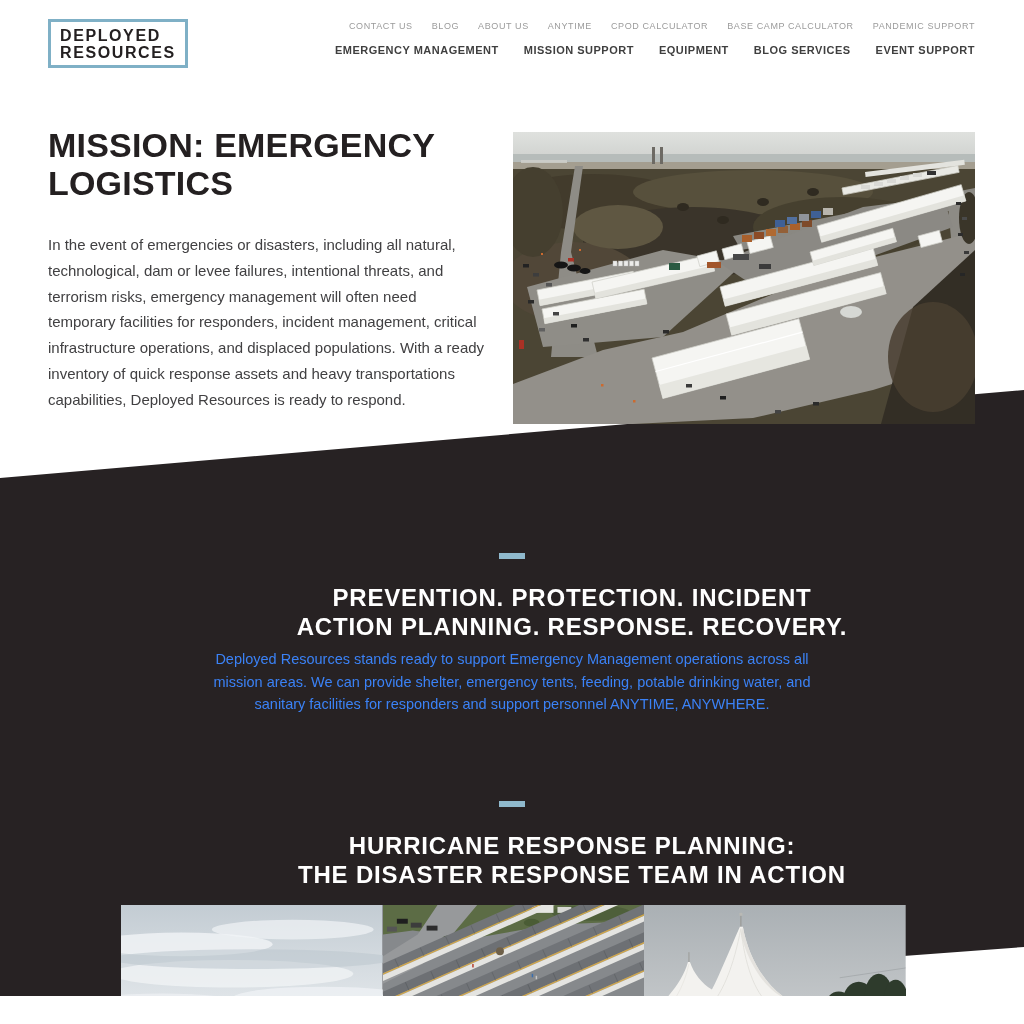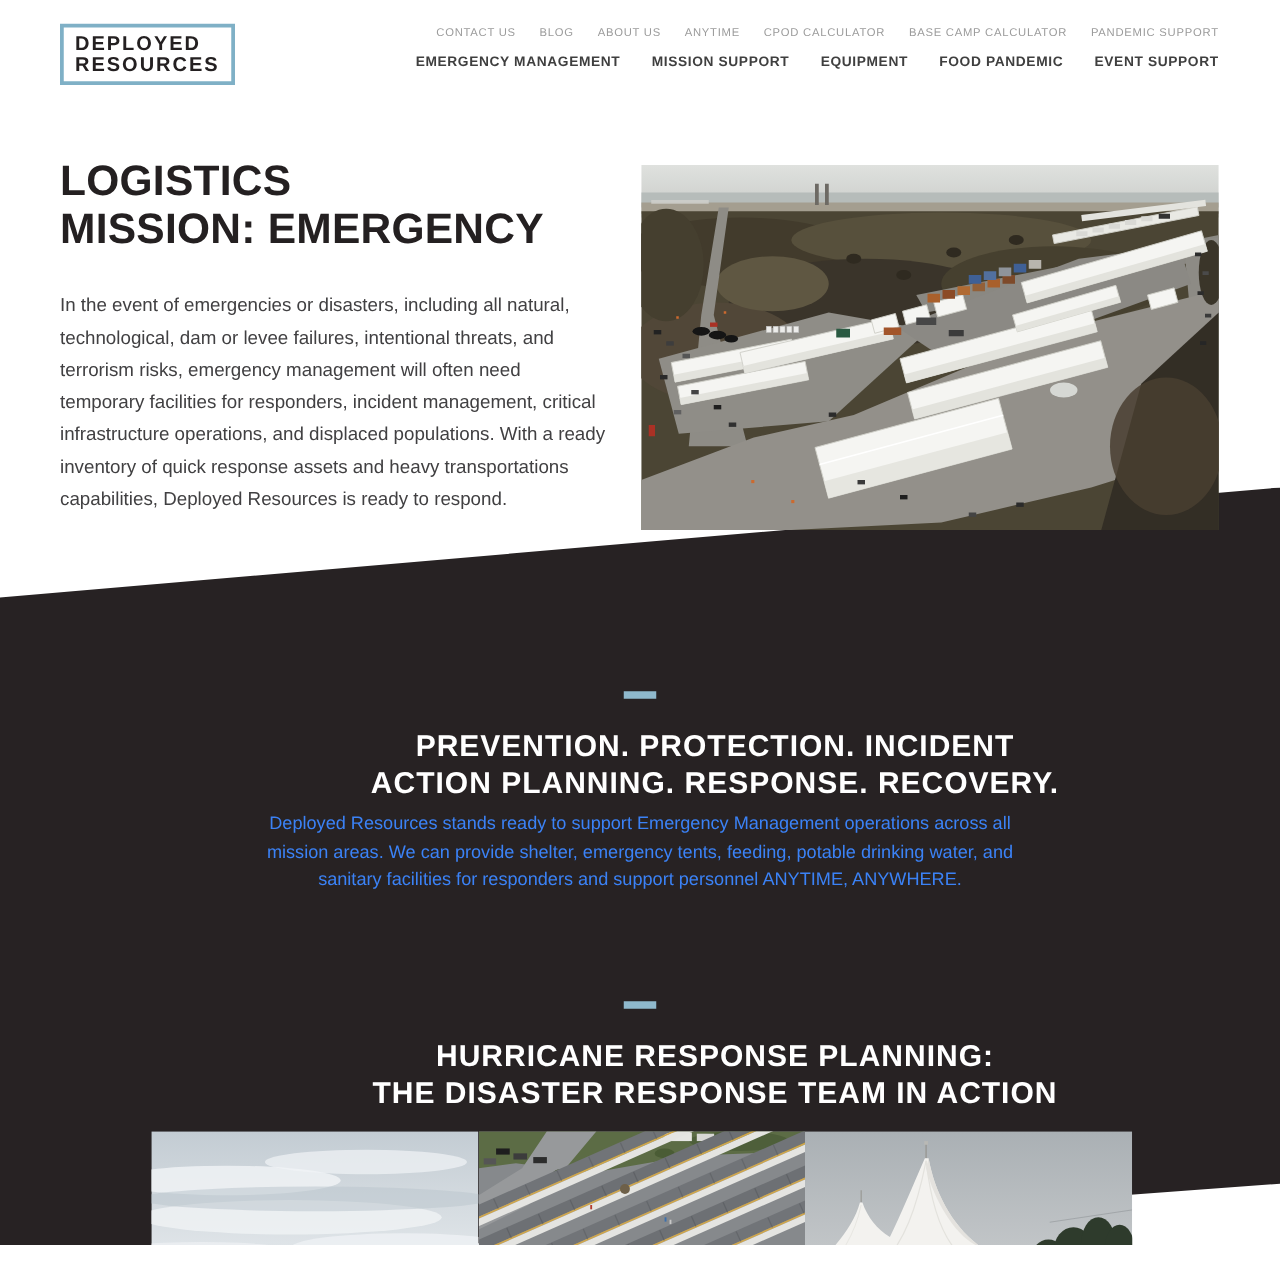--- a/index.html
+++ b/index.html
@@ -62,29 +62,29 @@
         <a href="#">ABOUT US</a>
         <a href="#">ANYTIME</a>
         <a href="#">CPOD CALCULATOR</a>
         <a href="#">BASE CAMP CALCULATOR</a>
         <a href="#">PANDEMIC SUPPORT</a>
       </nav>
       <nav class="main-nav">
         <a href="#">EMERGENCY MANAGEMENT</a>
         <a href="#">MISSION SUPPORT</a>
         <a href="#">EQUIPMENT</a>
-        <a href="#">FOOD PANDEMIC</a>
+        <a href="#">BLOG SERVICES</a>
         <a href="#">EVENT SUPPORT</a>
       </nav>
     </div>
   </header>
 
   <h1 class="hero-title">
+    <span>MISSION: EMERGENCY</span>
     <span>LOGISTICS</span>
-    <span>MISSION: EMERGENCY</span>
   </h1>
   <p class="hero-paragraph">In the event of emergencies or disasters, including all natural, technological, dam or levee failures, intentional threats, and terrorism risks, emergency management will often need temporary facilities for responders, incident management, critical infrastructure operations, and displaced populations. With a ready inventory of quick response assets and heavy transportations capabilities, Deployed Resources is ready to respond.</p>
 
   <div class="hero-photo">
     <svg viewBox="0 0 462 292" preserveAspectRatio="none">
       <defs>
         <linearGradient id="hsky" x1="0" y1="0" x2="0" y2="1">
           <stop offset="0" stop-color="#dfe1de"></stop>
             <stop offset="1" stop-color="#c7cac7"></stop>
         </linearGradient>

